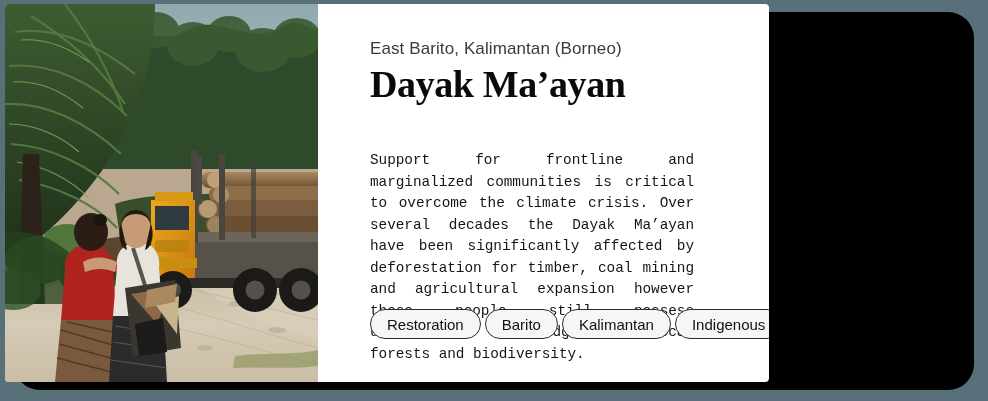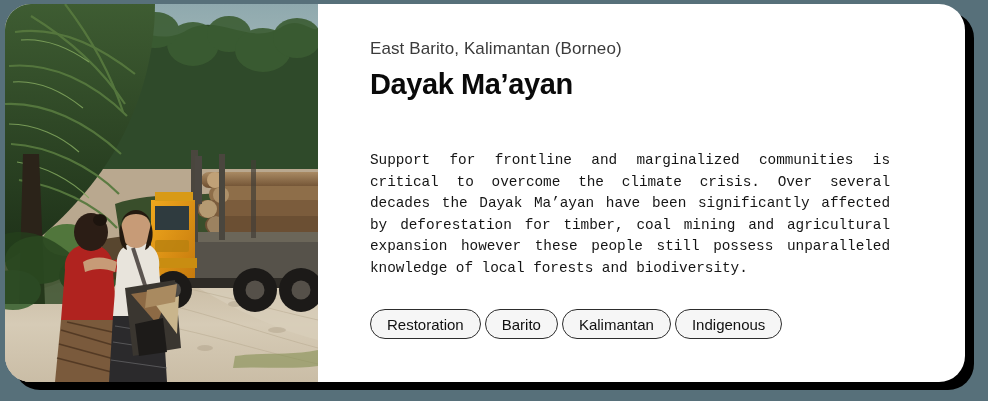--- a/index.html
+++ b/index.html
@@ -29,24 +29,24 @@
     width: 960px;
     height: 378px;
     background: #000000;
     border-radius: 26px;
   }
 
   .card {
     position: absolute;
     left: 5px;
     top: 4px;
-    width: 960px;
+    width: 764px;
     height: 378px;
     background: #ffffff;
-    border-radius: 26px;
+    border-radius: 4px;
     overflow: hidden;
     display: flex;
     flex-direction: row;
   }
 
   
   .photo {
     position: relative;
     width: 313px;
     height: 378px;
@@ -67,26 +67,27 @@
   .eyebrow {
     font-size: 17px;
     line-height: 22px;
     color: #3b3b3b;
     letter-spacing: 0.1px;
     font-weight: 400;
     margin: 0;
   }
 
   .title {
-    font-size: 29px;
+    font-size: 38px;
     line-height: 36px;
     font-weight: bold;
     color: #0a0a0a;
     letter-spacing: -0.4px;
     margin: 6px 0 0 0;
+    font-family: Liberation Serif, serif;
   }
 
   .body-text {
     margin: 48px 0 0 0;
     font-size: 14.4px;
     line-height: 21.5px;
     color: #151515;
     text-align: justify;
     text-justify: inter-word;
     letter-spacing: -0.05px;

